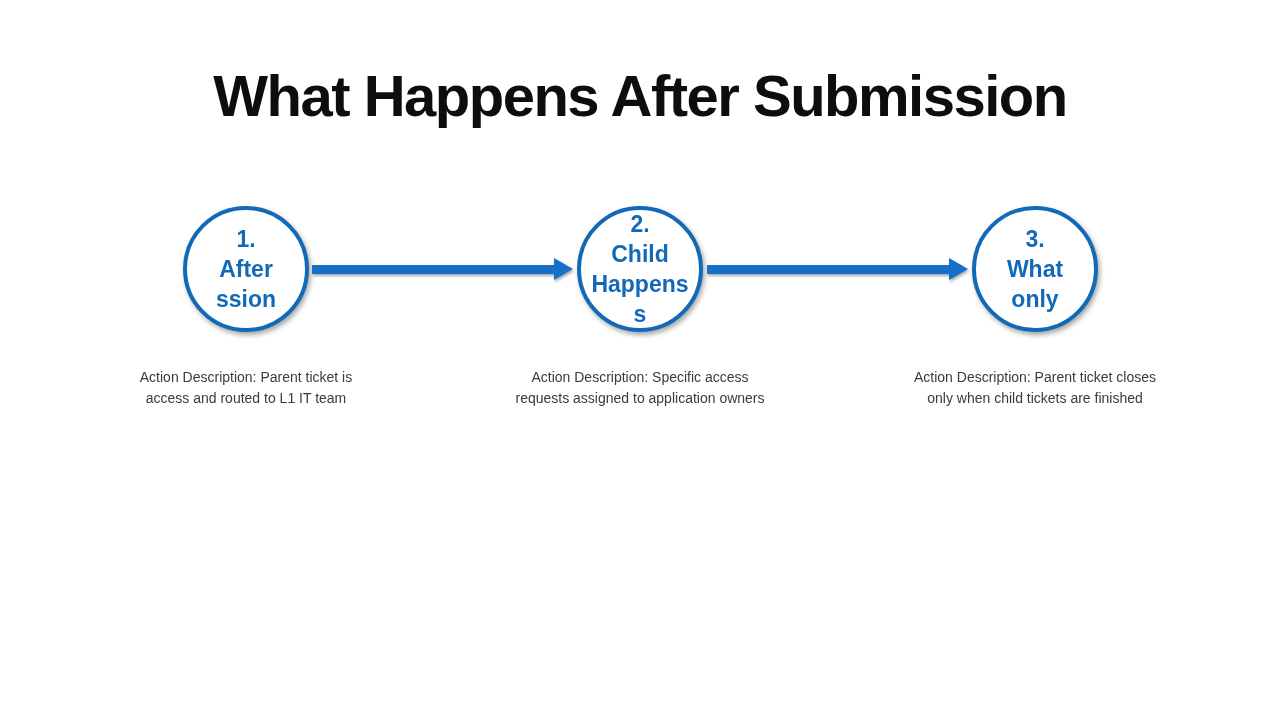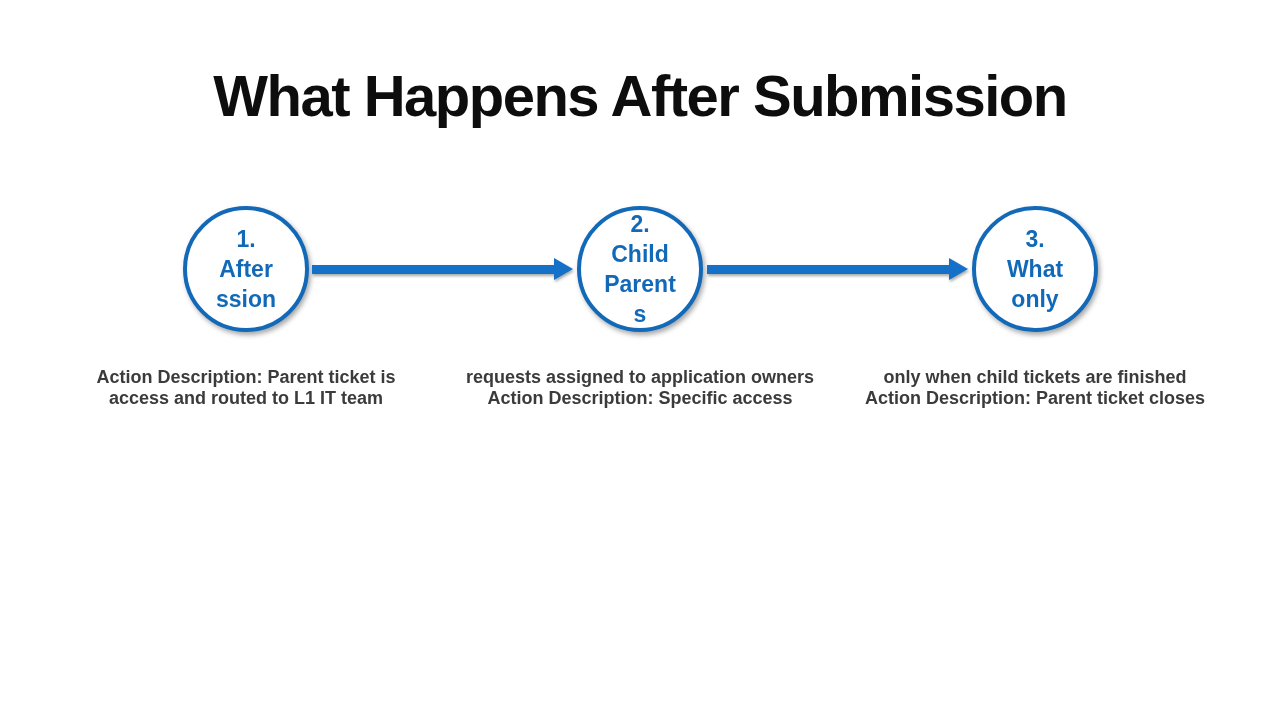--- a/index.html
+++ b/index.html
@@ -85,23 +85,23 @@
     border-top: 11px solid transparent;
     border-bottom: 11px solid transparent;
     border-left: 19px solid var(--arrow-blue);
   }
   .desc {
     position: absolute;
     top: 367px;
     width: 360px;
     text-align: center;
     color: var(--description-gray);
-    font-size: 18px;
+    font-size: 14px;
     line-height: 21px;
-    font-weight: 700;
+    font-weight: 400;
   }
   .desc-1 { left: 66px; }
   .desc-2 { left: 460px; }
   .desc-3 { left: 855px; }
 </style>
 </head>
 <body>
 
 <div class="slide">
 
@@ -114,43 +114,43 @@
   </div>
 
   <div class="arrow arrow-1">
     <div class="shaft"></div>
     <div class="head"></div>
   </div>
 
   <div class="circle circle-2">
     <div class="cline">2.</div>
     <div class="cline">Child</div>
-    <div class="cline">Parent</div>
+    <div class="cline">Happens</div>
     <div class="cline">s</div>
   </div>
 
   <div class="arrow arrow-2">
     <div class="shaft"></div>
     <div class="head"></div>
   </div>
 
   <div class="circle circle-3">
     <div class="cline">3.</div>
     <div class="cline">What</div>
     <div class="cline">only</div>
   </div>
 
   <div class="desc desc-1">
     <div>Action Description: Parent ticket is</div>
     <div>access and routed to L1 IT team</div>
   </div>
 
   <div class="desc desc-2">
+    <div>Action Description: Specific access</div>
     <div>requests assigned to application owners</div>
-    <div>Action Description: Specific access</div>
   </div>
 
   <div class="desc desc-3">
+    <div>Action Description: Parent ticket closes</div>
     <div>only when child tickets are finished</div>
-    <div>Action Description: Parent ticket closes</div>
   </div>
 
 </div>
 
 </body></html>

